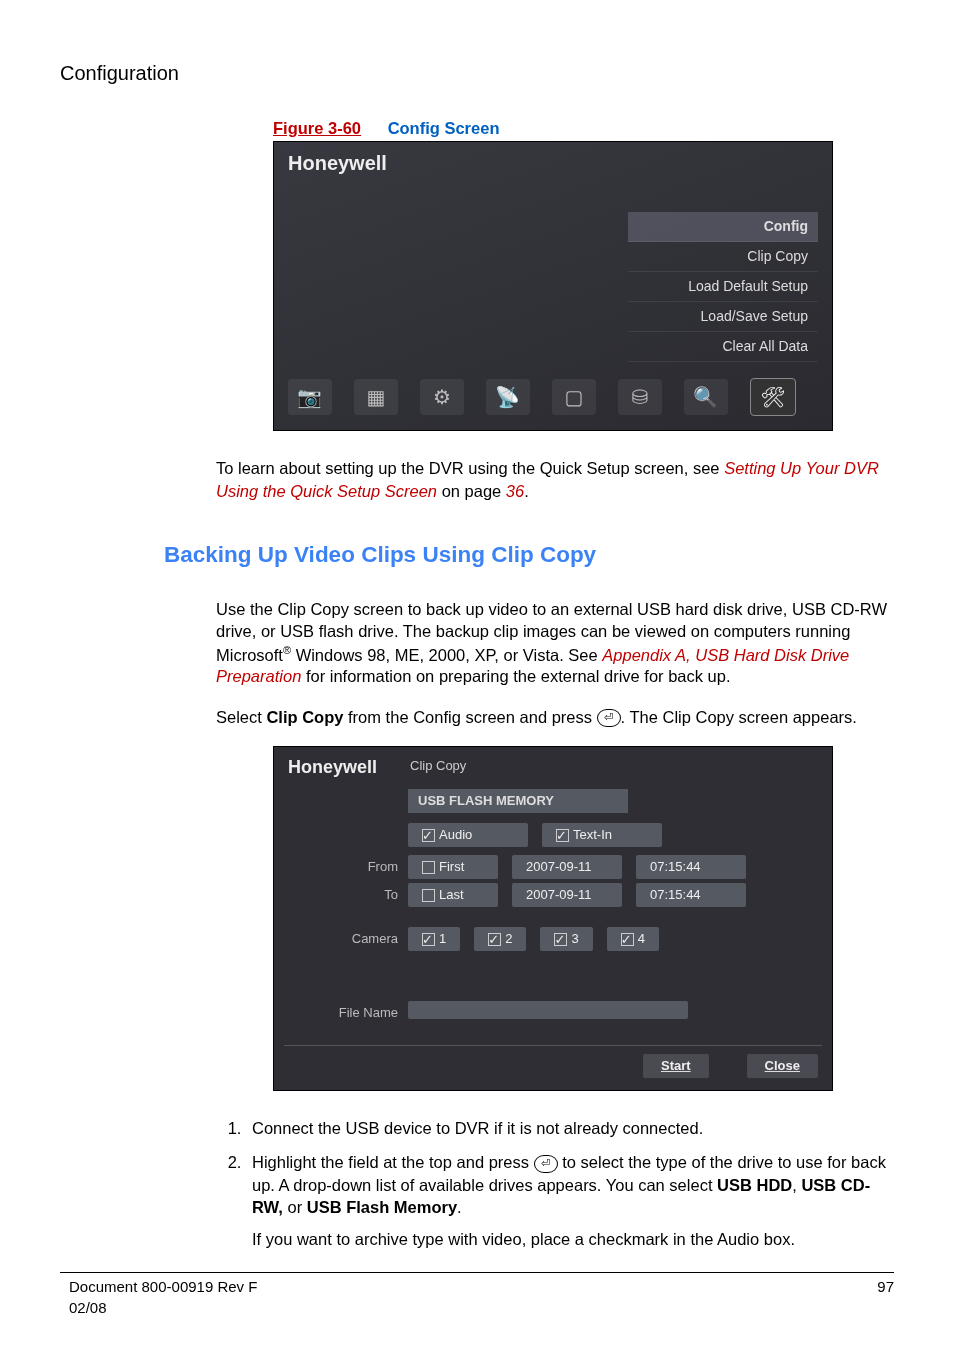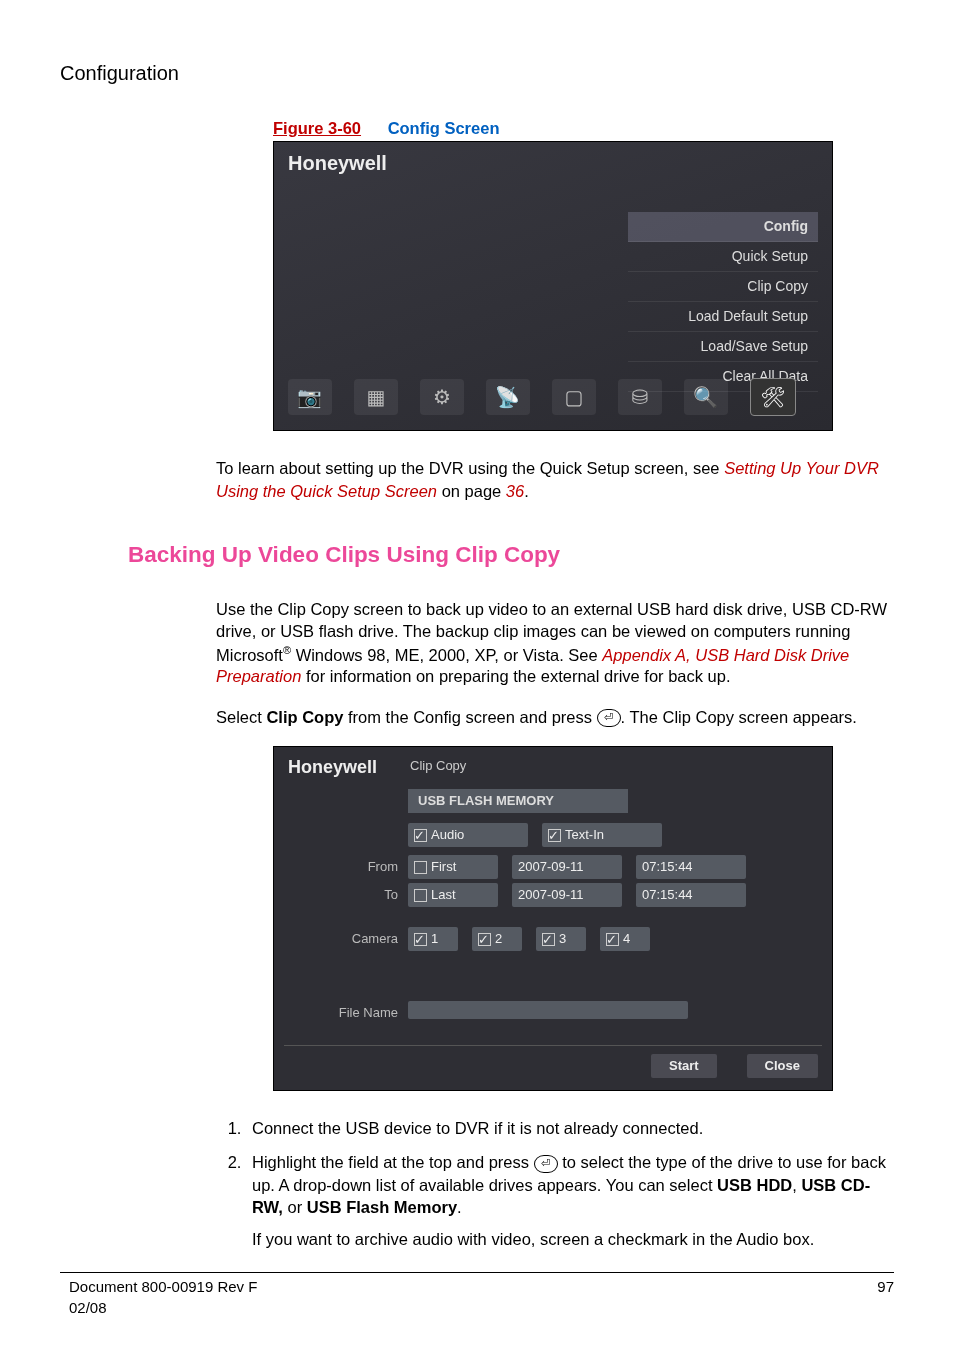--- a/index.html
+++ b/index.html
@@ -107,24 +107,24 @@
   .para2 {
     margin-left: 156px;
     margin-right: 0;
     margin-bottom: 30px;
   }
   .red-link {
     color: #c00000;
     font-style: italic;
   }
   .h2-blue {
-    color: #ec4899;
+    color: #3b82f6;
     font-weight: bold;
     font-size: 22.5px;
-    margin-left: 68px;
+    margin-left: 104px;
     margin-top: 38px;
     margin-bottom: 28px;
   }
   sup {
     font-size: 11px;
   }
   .enter-icon {
     display: inline-block;
     width: 24px;
     height: 18px;
@@ -158,21 +158,21 @@
   }
   .cc-title {
     position: absolute;
     top: 10px;
     left: 136px;
     font-size: 13px;
     color: #ccc;
   }
   .cc-field {
     background: #555a62;
-    padding: 3px 6px;
+    padding: 3px 14px;
     border-radius: 2px;
     font-size: 13px;
     color: #eee;
     display: inline-block;
     min-width: 110px;
     box-sizing: border-box;
   }
   .cc-drop {
     position: absolute;
     top: 42px;
@@ -224,21 +224,22 @@
     top: -3px;
     left: -1px;
     font-size: 13px;
     color: #eee;
   }
   .cc-bottom {
     position: absolute;
     right: 14px;
     bottom: 12px;
     display: flex;
-    gap: 30px;
+    gap: 38px;
+    text-decoration: underline;
   }
   .cc-btn {
     background: #4a4a52;
     padding: 3px 18px;
     border-radius: 2px;
     font-size: 13px;
     color: #eee;
     font-weight: bold;
   }
   .cc-divider {
@@ -284,21 +285,20 @@
   <div class="fig-caption">
     <span class="fig-num">Figure 3-60</span>
     <span class="fig-title">Config Screen</span>
   </div>
 
   <div class="screenshot">
     <div class="screenshot-img">
       <div class="brand">Honeywell</div>
       <div class="menu-box">
         <div class="mi sel">Config</div>
-        <div class="mi">Quick Setup</div>
         <div class="mi">Clip Copy</div>
         <div class="mi">Load Default Setup</div>
         <div class="mi">Load/Save Setup</div>
         <div class="mi">Clear All Data</div>
       </div>
       <div class="icon-row">
         <div class="ico">📷</div>
         <div class="ico">▦</div>
         <div class="ico">⚙</div>
         <div class="ico">📡</div>
@@ -380,21 +380,21 @@
       </div>
     </div>
   </div>
 
   <ol class="numlist">
     <li>
       <span>Connect the USB device to DVR if it is not already connected.</span>
     </li>
     <li>
       <span>Highlight the field at the top and press </span><span class="enter-icon"></span><span>  to select the type of the drive to use for back up. A drop-down list of available drives appears. You can select </span><b>USB HDD</b><span>, </span><b>USB CD-RW,</b><span> or </span><b>USB Flash Memory</b><span>.</span>
-      <div class="subpara">If you want to archive audio with video, screen a checkmark in the Audio box.</div>
+      <div class="subpara">If you want to archive type with video, place a checkmark in the Audio box.</div>
     </li>
   </ol>
 
   <hr class="footer-rule">
   <div class="footer">
     <div>
       <div>Document 800-00919 Rev F</div>
       <div>02/08</div>
     </div>
     <div>97</div>

